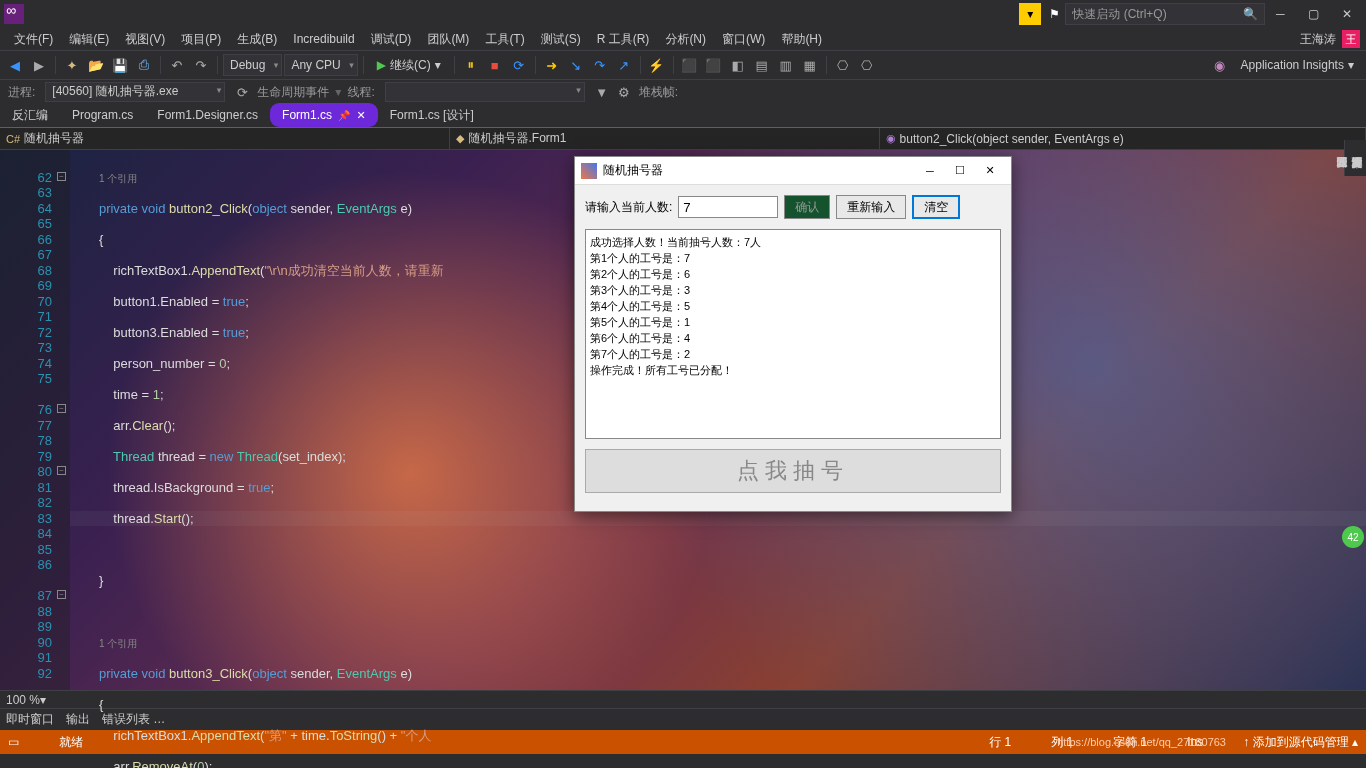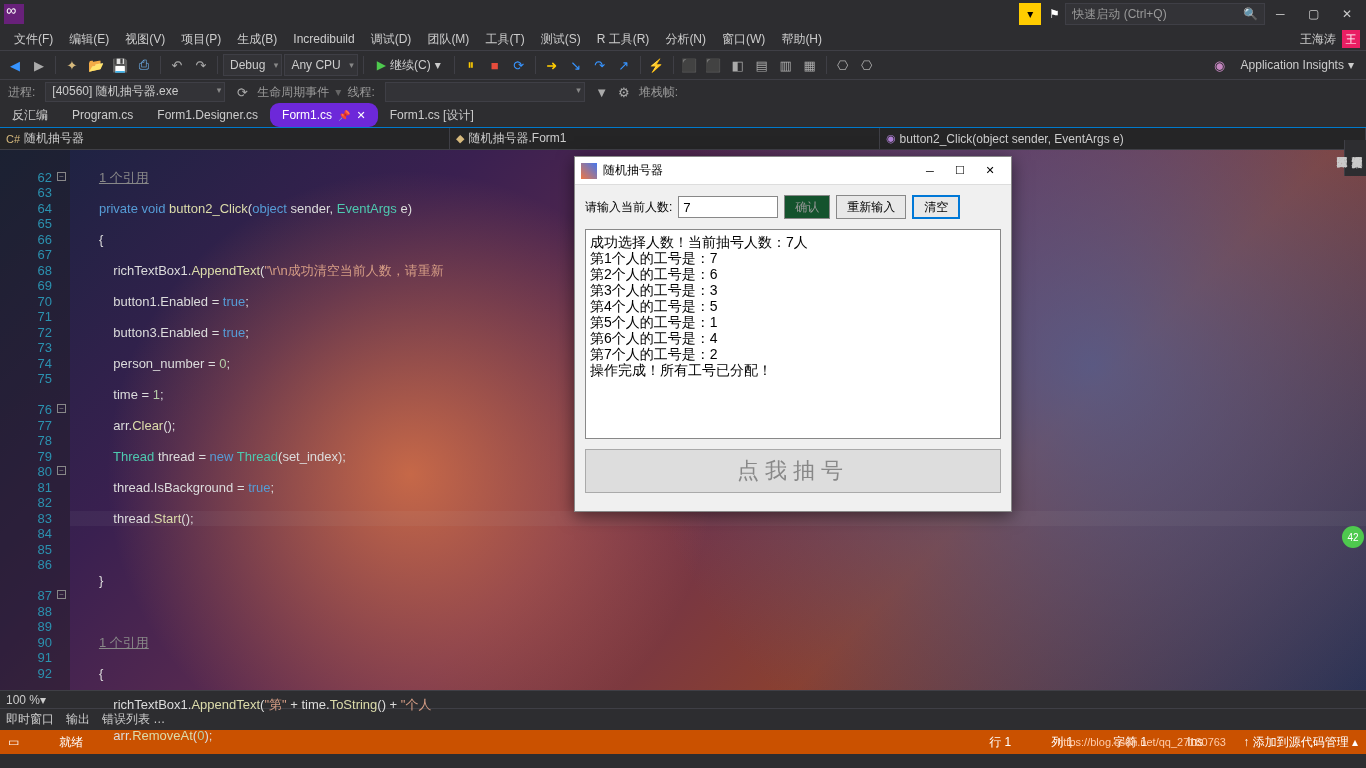--- a/index.html
+++ b/index.html
@@ -57,21 +57,21 @@
 .gutter{width:70px;padding-top:4px;text-align:right;color:#2b91af;background:rgba(30,30,30,.4);}
 .gutter .ln{height:15.5px;padding-right:18px;line-height:15.5px;position:relative;}
 .gutter .fold{position:absolute;right:4px;top:2px;width:9px;height:9px;border:1px solid #888;font-size:8px;line-height:7px;text-align:center;color:#888;}
 .code{flex:1;padding-top:4px;white-space:pre;line-height:15.5px;color:#dcdcdc;}
 .code .l{height:15.5px;}
 .kw{color:#569cd6;}
 .tp{color:#4ec9b0;}
 .fn{color:#dcdcaa;}
 .str{color:#d69d85;}
 .num{color:#b5cea8;}
-.ref{color:#888;font-size:13px;text-decoration:underline;}
+.ref{color:#888;font-size:10px;}
 .hl-line{background:rgba(200,200,200,0.06);}
 
 .right-tabs{position:absolute;right:0;top:140px;width:22px;writing-mode:vertical-rl;background:#2d2d30;color:#ccc;padding:8px 2px;font-size:11px;border-left:1px solid #3f3f46;}
 .right-tabs div{margin-bottom:20px;}
 .right-badge{position:absolute;right:2px;bottom:220px;width:22px;height:22px;border-radius:50%;background:#4ec94e;color:#fff;display:flex;align-items:center;justify-content:center;font-size:10px;}
 
 
 .zoom{height:18px;background:#2d2d30;border-top:1px solid #3f3f46;padding:0 6px;color:#ccc;display:flex;align-items:center;}
 .bottabs{height:22px;background:#2d2d30;display:flex;align-items:center;padding:0 6px;gap:12px;color:#ccc;border-top:1px solid #3f3f46;}
 
@@ -85,21 +85,21 @@
 .appwin .titleb{height:28px;background:#fff;border-bottom:1px solid #ddd;display:flex;align-items:center;padding:0 6px;}
 .appwin .titleb .appico{width:16px;height:16px;background:linear-gradient(45deg,#e74,#47e);margin-right:6px;}
 .appwin .titleb .t{flex:1;color:#000;font-size:12px;}
 .appwin .titleb .wb{width:30px;text-align:center;color:#000;font-size:11px;}
 .appwin .body{padding:10px;color:#000;}
 .appwin .row1{display:flex;align-items:center;gap:6px;margin-bottom:10px;}
 .appwin .row1 input{width:100px;height:22px;border:1px solid #888;padding:0 4px;}
 .appwin .wbtn{height:24px;padding:0 10px;border:1px solid #888;background:#e8e8e8;font-size:12px;}
 .appwin .wbtn.disabled{color:#999;background:#14532d;}
 .appwin .wbtn.focus{border:2px solid #0078d7;}
-.appwin .out{width:100%;height:210px;background:#fff;border:1px solid #888;padding:4px;font-size:14px;line-height:16px;white-space:pre-wrap;}
+.appwin .out{width:100%;height:210px;background:#fff;border:1px solid #888;padding:4px;font-size:11px;line-height:16px;white-space:pre-wrap;}
 .appwin .bigbtn{width:100%;height:44px;margin-top:10px;background:#ddd;border:1px solid #aaa;color:#888;font-size:22px;font-family:KaiTi,serif;letter-spacing:6px;}
 </style>
 </head>
 <body>
 
 <div class="titlebar">
   <div class="vs-logo"></div>
   <div class="spacer"></div>
   <div class="notif">▾</div>
   <div class="flag">⚑</div>
@@ -277,20 +277,21 @@
 <div class="l">            person_number = <span class="num">0</span>;</div>
 <div class="l">            time = <span class="num">1</span>;</div>
 <div class="l">            arr.<span class="fn">Clear</span>();</div>
 <div class="l">            <span class="tp">Thread</span> thread = <span class="kw">new</span> <span class="tp">Thread</span>(set_index);</div>
 <div class="l">            thread.IsBackground = <span class="kw">true</span>;</div>
 <div class="l hl-line">            thread.<span class="fn">Start</span>();</div>
 <div class="l"></div>
 <div class="l">        }</div>
 <div class="l"></div>
 <div class="l">        <span class="ref">1 个引用</span></div>
+<div class="l">        <span class="kw">private</span> <span class="kw">void</span> <span class="fn">button3_Click</span>(<span class="kw">object</span> <span>sender</span>, <span class="tp">EventArgs</span> <span>e</span>)</div>
 <div class="l">        {</div>
 <div class="l">            richTextBox1.<span class="fn">AppendText</span>(<span class="str">"第"</span> + time.<span class="fn">ToString</span>() + <span class="str">"个人</span></div>
 <div class="l">            arr.<span class="fn">RemoveAt</span>(<span class="num">0</span>);</div>
 
 
 
 
 
 
 

